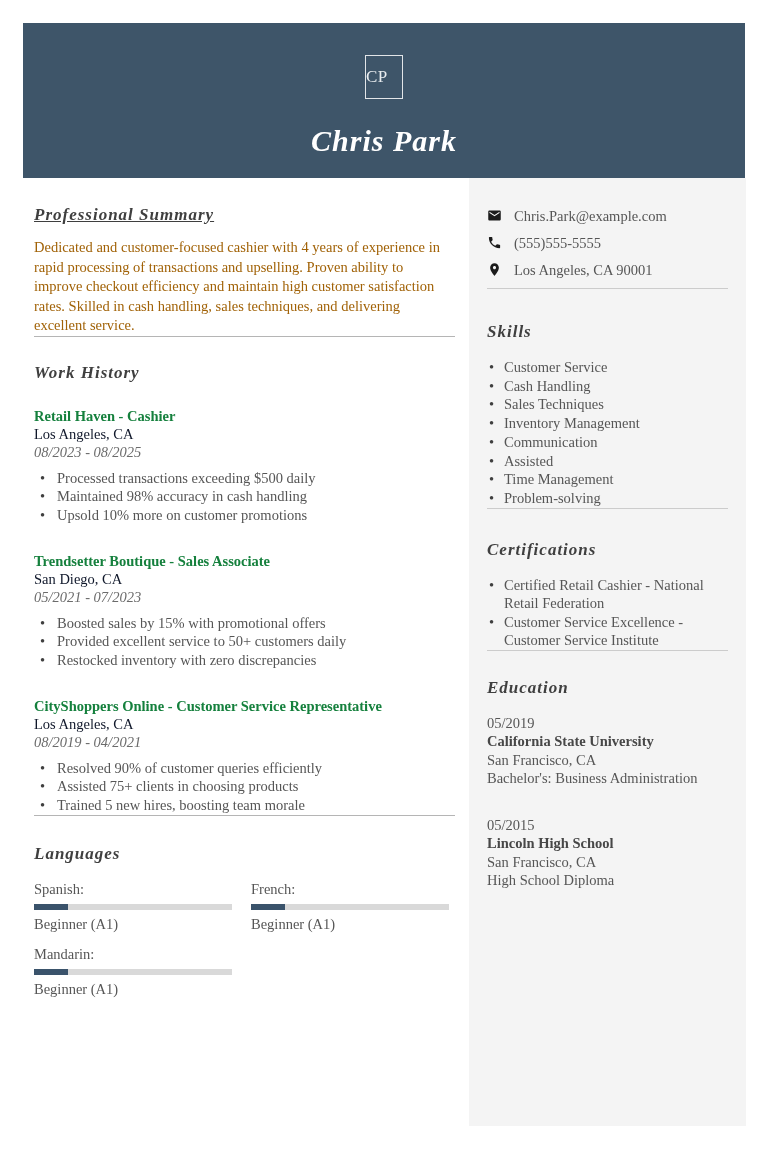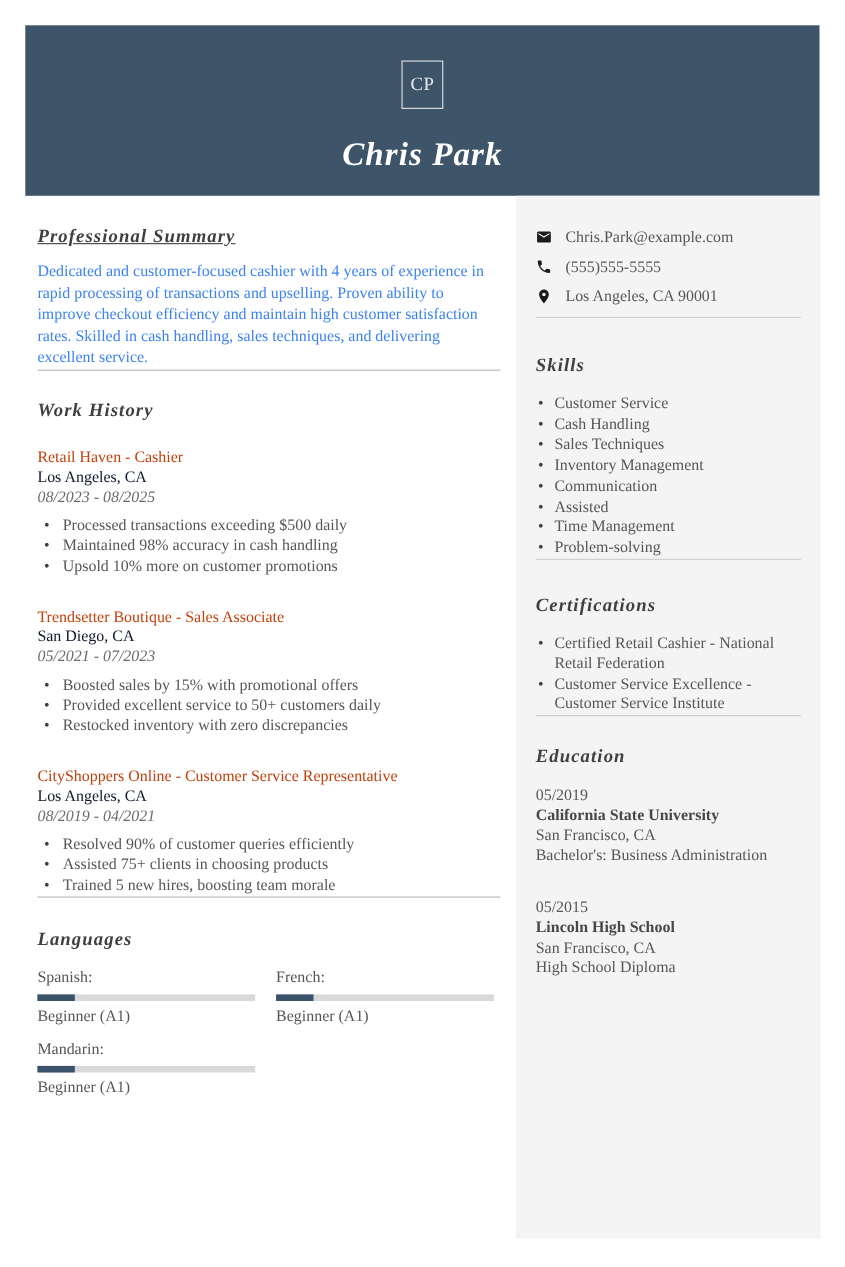--- a/index.html
+++ b/index.html
@@ -6,54 +6,54 @@
   html, body { width: 768px; height: 1152px; background: #ffffff; overflow: hidden; }
   body { font-family: "Liberation Serif", "DejaVu Serif", serif; color: #555555; position: relative; }
 
   
   .page-header {
     position: absolute; left: 23px; top: 23px; width: 722px; height: 155px;
     background: #3e5569; text-align: center;
   }
   .monogram {
     width: 38px; height: 44px; border: 1px solid rgba(255,255,255,0.85);
-    margin: 32px auto 0 auto; display: flex; align-items: center; justify-content: center;
+    margin: 32px auto 0 auto; display: flex; align-items: center; 
   }
   .monogram span { color: #e8ecef; font-size: 17px; letter-spacing: 0.5px; }
   .header-name {
     margin-top: 27px; color: #ffffff; font-size: 30px; font-weight: bold; font-style: italic;
     letter-spacing: 1px; line-height: 1;
   }
 
   
   .sidebar {
     position: absolute; left: 469px; top: 178px; width: 277px; height: 948px;
     background: #f4f4f4; padding: 0 18px;
   }
 
   
   .main-col { position: absolute; left: 34px; top: 178px; width: 421px; }
 
   h2.sec {
     font-size: 17px; font-weight: bold; font-style: italic; color: #3f3f3f;
     letter-spacing: 1px; line-height: 20px;
   }
-  .body-text { font-size: 14.5px; line-height: 19.5px; color: #3b82f6; font-family: Liberation Serif, serif; }
+  .body-text { font-size: 14.5px; line-height: 19.5px; color: #a16207; font-family: Liberation Serif, serif; }
 
   hr.div-main { border: none; border-top: 1px solid #b5b5b5; margin: 0; }
   hr.div-side { border: none; border-top: 1px solid #cccccc; margin: 0; }
 
   .summary-title { margin-top: 27px; text-decoration: underline; }
   .summary-text { margin-top: 13px; }
   .div-1 { margin-top: 32px; }
   .work-title { margin-top: 26px; }
 
   .job { margin-top: 24px; }
   .job + .job { margin-top: 27px; }
-  .job-title { font-size: 14.5px; font-weight: normal; color: #c2410c; line-height: 18px; }
+  .job-title { font-size: 14.5px; font-weight: bold; color: #15803d; line-height: 18px; }
   .job-loc { font-size: 14.5px; color: #0f172a; line-height: 18.5px; }
   .job-dates { font-size: 14.5px; font-style: italic; color: #6b6b6b; line-height: 18.5px; }
 
   ul.bullets { list-style: none; margin-top: 7px; }
   ul.bullets li {
     position: relative; padding-left: 23px; font-size: 14.5px; line-height: 18.7px; color: #565656;
   }
   ul.bullets li::before { content: "\2022"; position: absolute; left: 6px; color: #3f3f3f; }
 
   .div-2 { margin-top: 23px; }

